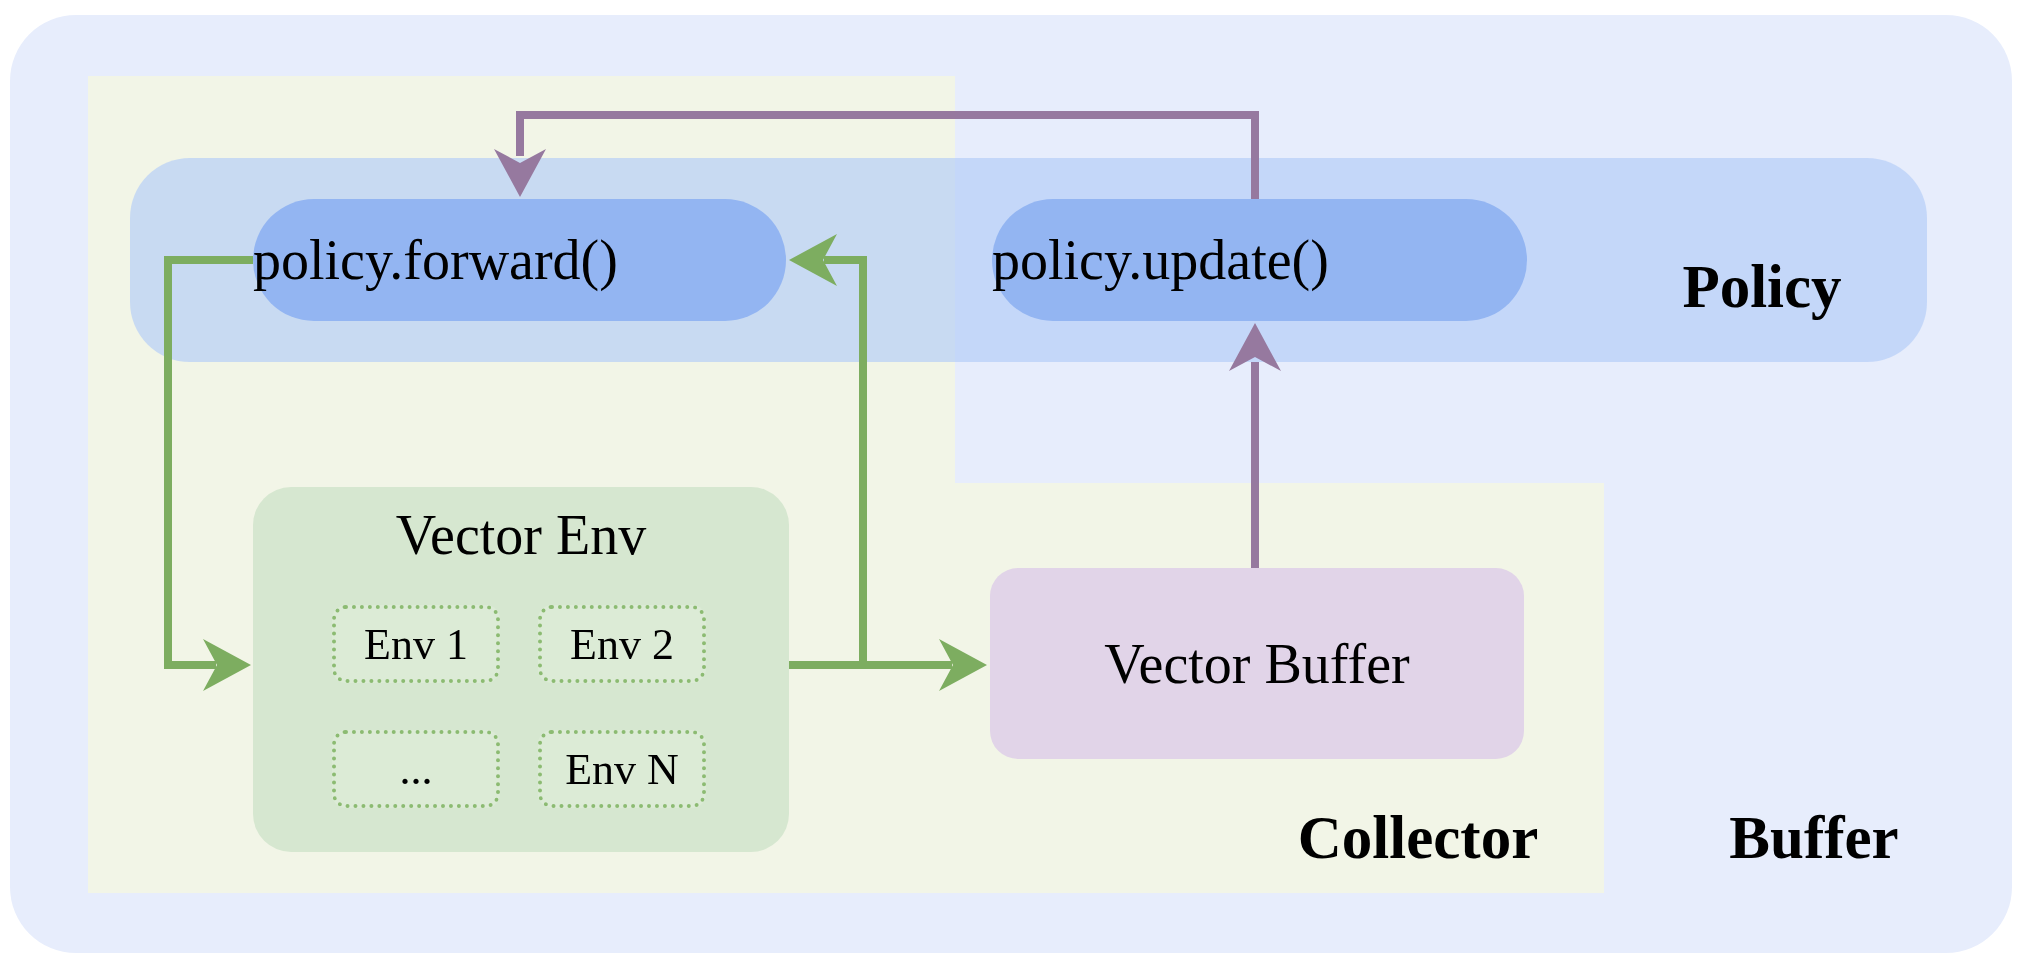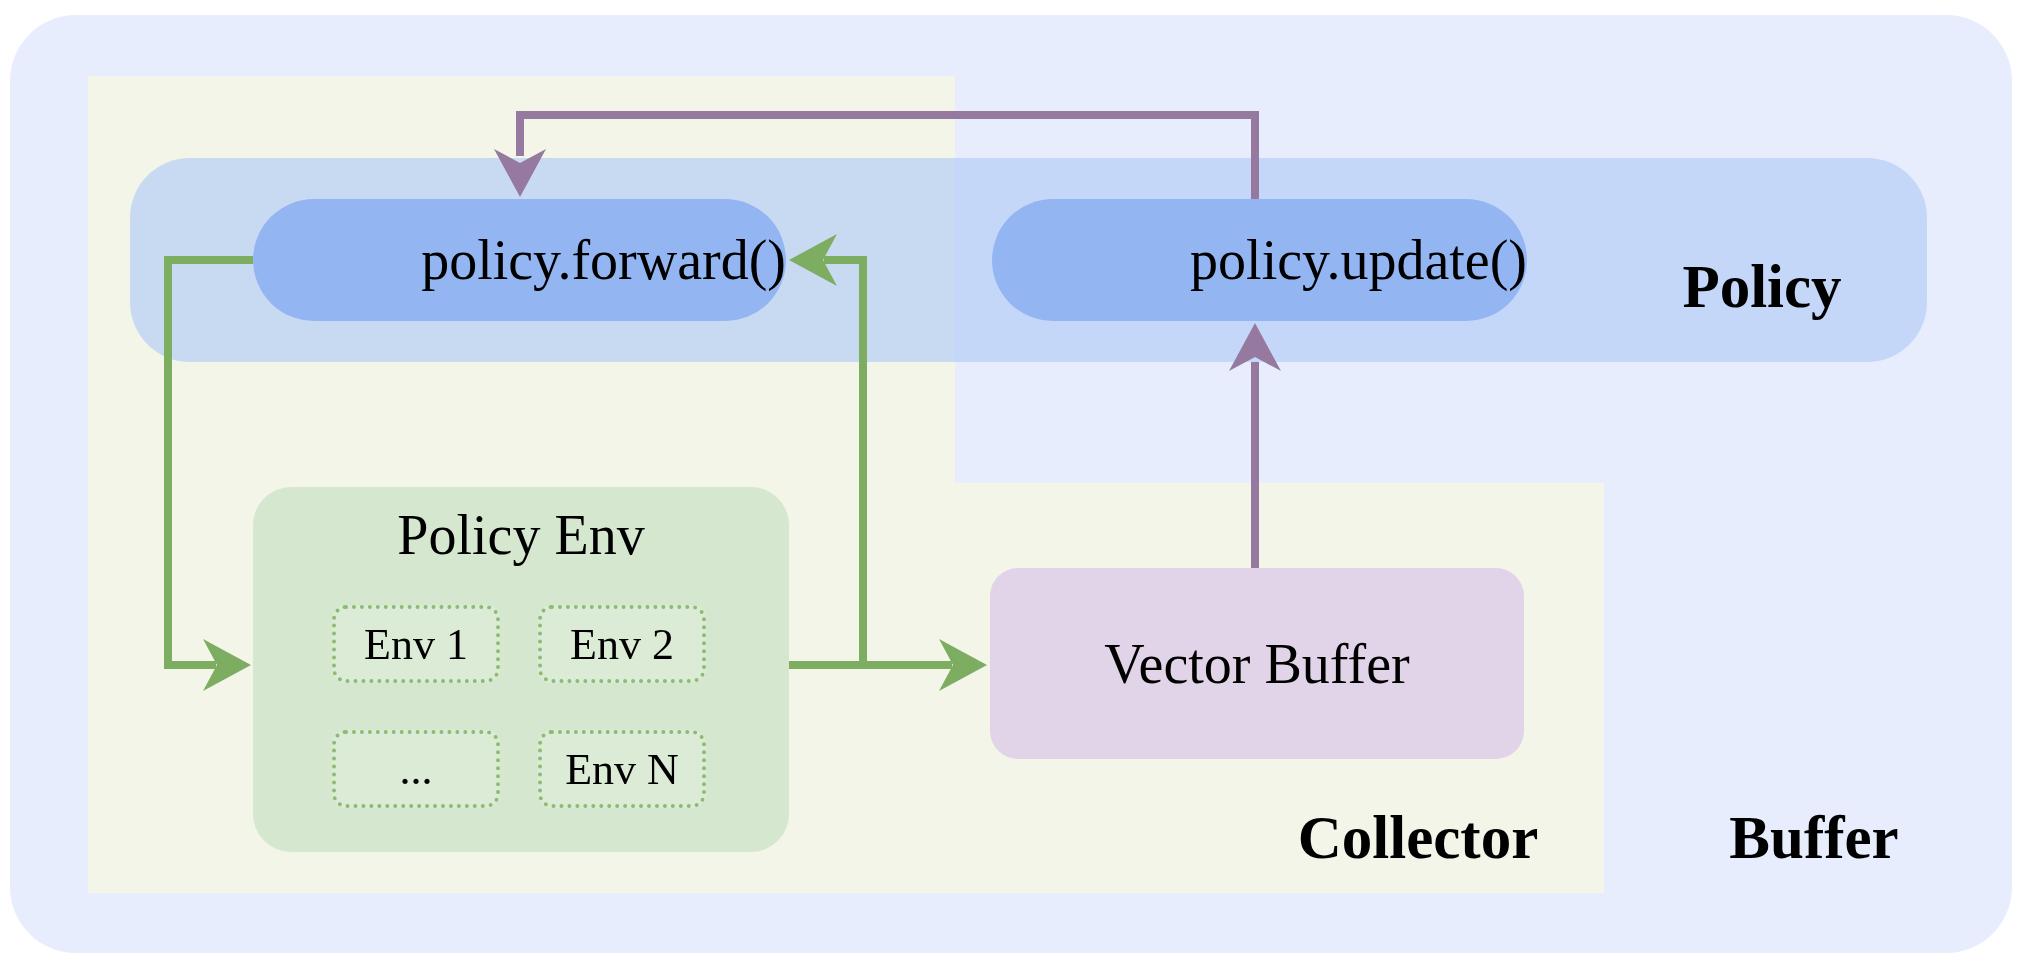--- a/index.html
+++ b/index.html
@@ -46,21 +46,21 @@
     border-radius: 60px;
   }
 
   
   .pill {
     height: 122px;
     background: var(--node-blue);
     border-radius: 61px;
     display: flex;
     align-items: center;
-    justify-content: flex-end;
+    justify-content: flex-start;
     font-size: 56px;
     white-space: nowrap;
   }
   #policy-forward-node { left: 253px; top: 199px; width: 533px; }
   #policy-update-node  { left: 992px; top: 199px; width: 535px; }
 
   
   #vector-env-node {
     left: 253px; top: 487px;
     width: 536px; height: 365px;
@@ -143,21 +143,21 @@
 
   <div class="abs pill" id="policy-forward-node">
     <span>policy.forward()</span>
   </div>
 
   <div class="abs pill" id="policy-update-node">
     <span>policy.update()</span>
   </div>
 
   <div class="abs" id="vector-env-node">
-    <div id="vector-env-title">Policy Env</div>
+    <div id="vector-env-title">Vector Env</div>
     <div class="env-chip" id="env-chip-1">
       <span>Env 1</span>
     </div>
     <div class="env-chip" id="env-chip-2">
       <span>Env 2</span>
     </div>
     <div class="env-chip" id="env-chip-3">
       <span>...</span>
     </div>
     <div class="env-chip" id="env-chip-4">

